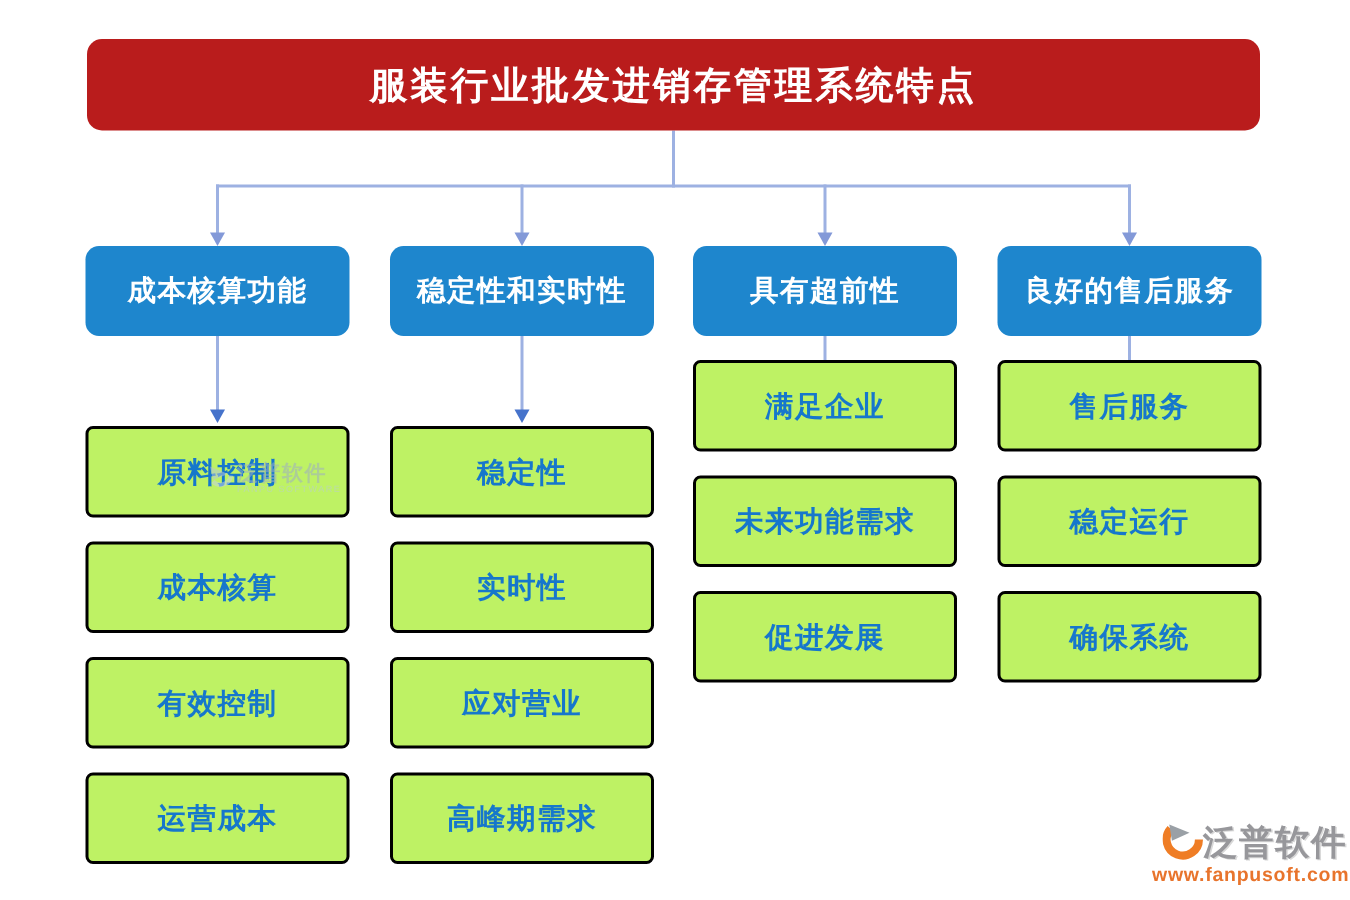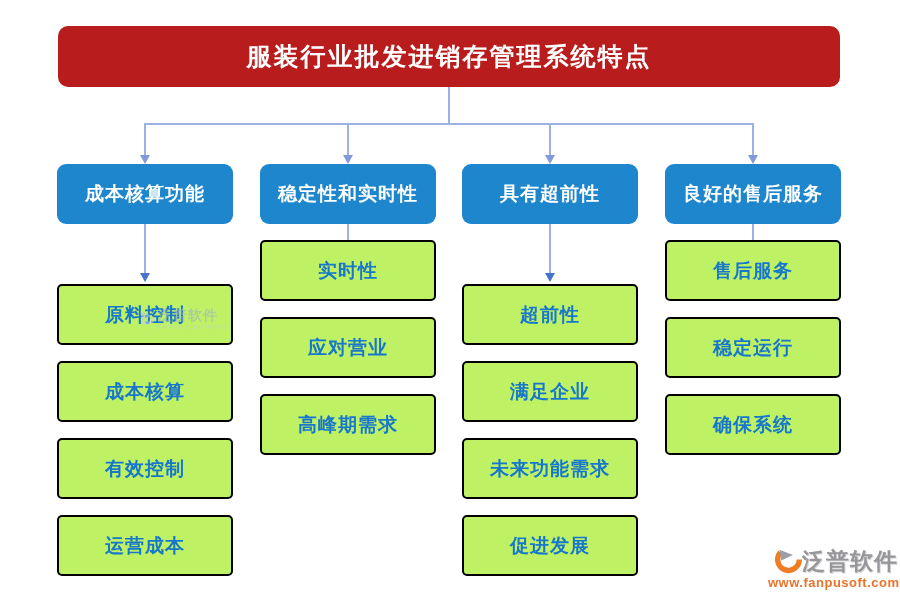--- a/index.html
+++ b/index.html
@@ -160,28 +160,28 @@
   <div class="col col-0">
     <div class="cat-header">成本核算功能</div>
     <div class="item first">原料控制</div>
     <div class="item">成本核算</div>
     <div class="item">有效控制</div>
     <div class="item">运营成本</div>
   </div>
 
   <div class="col col-1">
     <div class="cat-header">稳定性和实时性</div>
+    <div class="item first">稳定性</div>
     <div class="item">实时性</div>
     <div class="item">应对营业</div>
     <div class="item">高峰期需求</div>
   </div>
 
   <div class="col col-2">
     <div class="cat-header">具有超前性</div>
-    <div class="item first">超前性</div>
     <div class="item">满足企业</div>
     <div class="item">未来功能需求</div>
     <div class="item">促进发展</div>
   </div>
 
   <div class="col col-3">
     <div class="cat-header">良好的售后服务</div>
     <div class="item">售后服务</div>
     <div class="item">稳定运行</div>
     <div class="item">确保系统</div>

